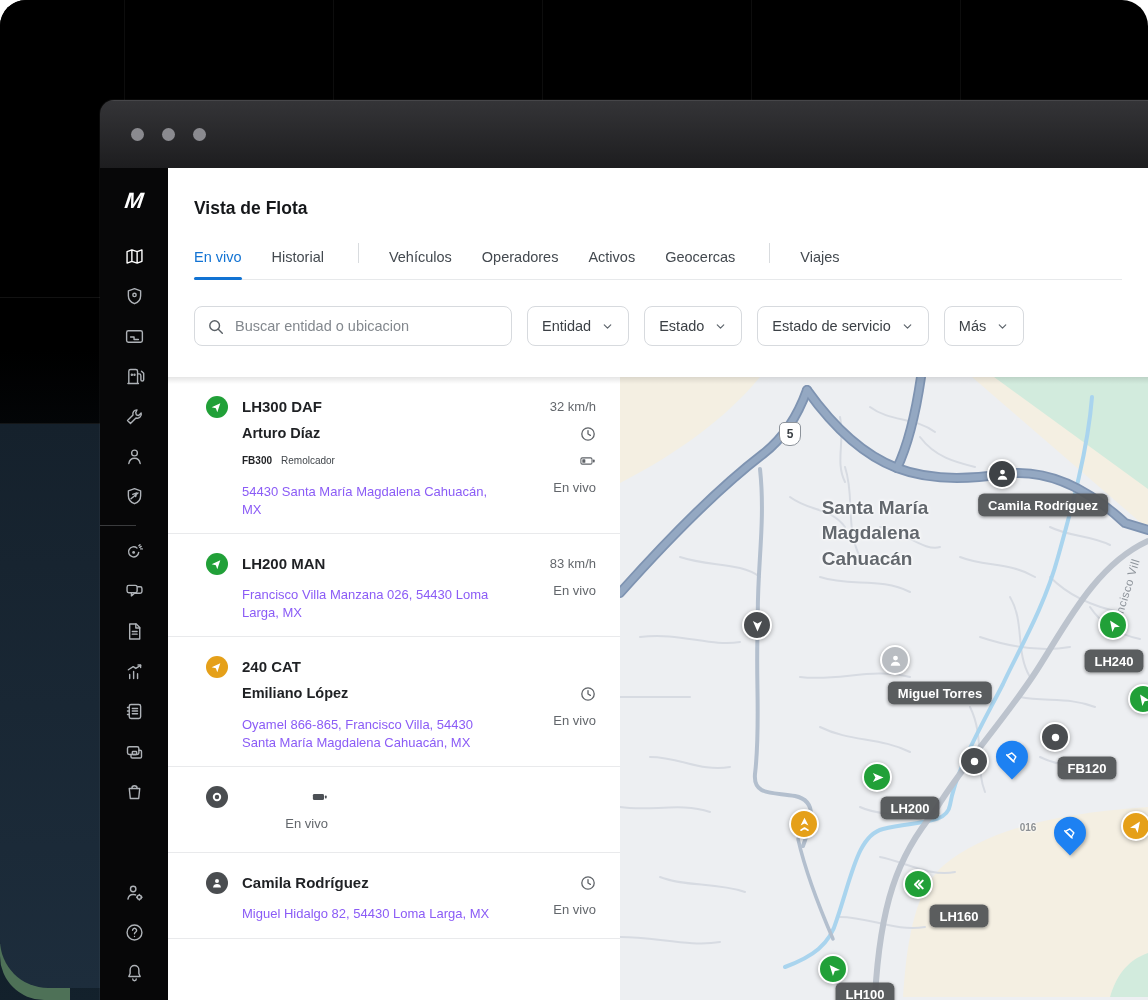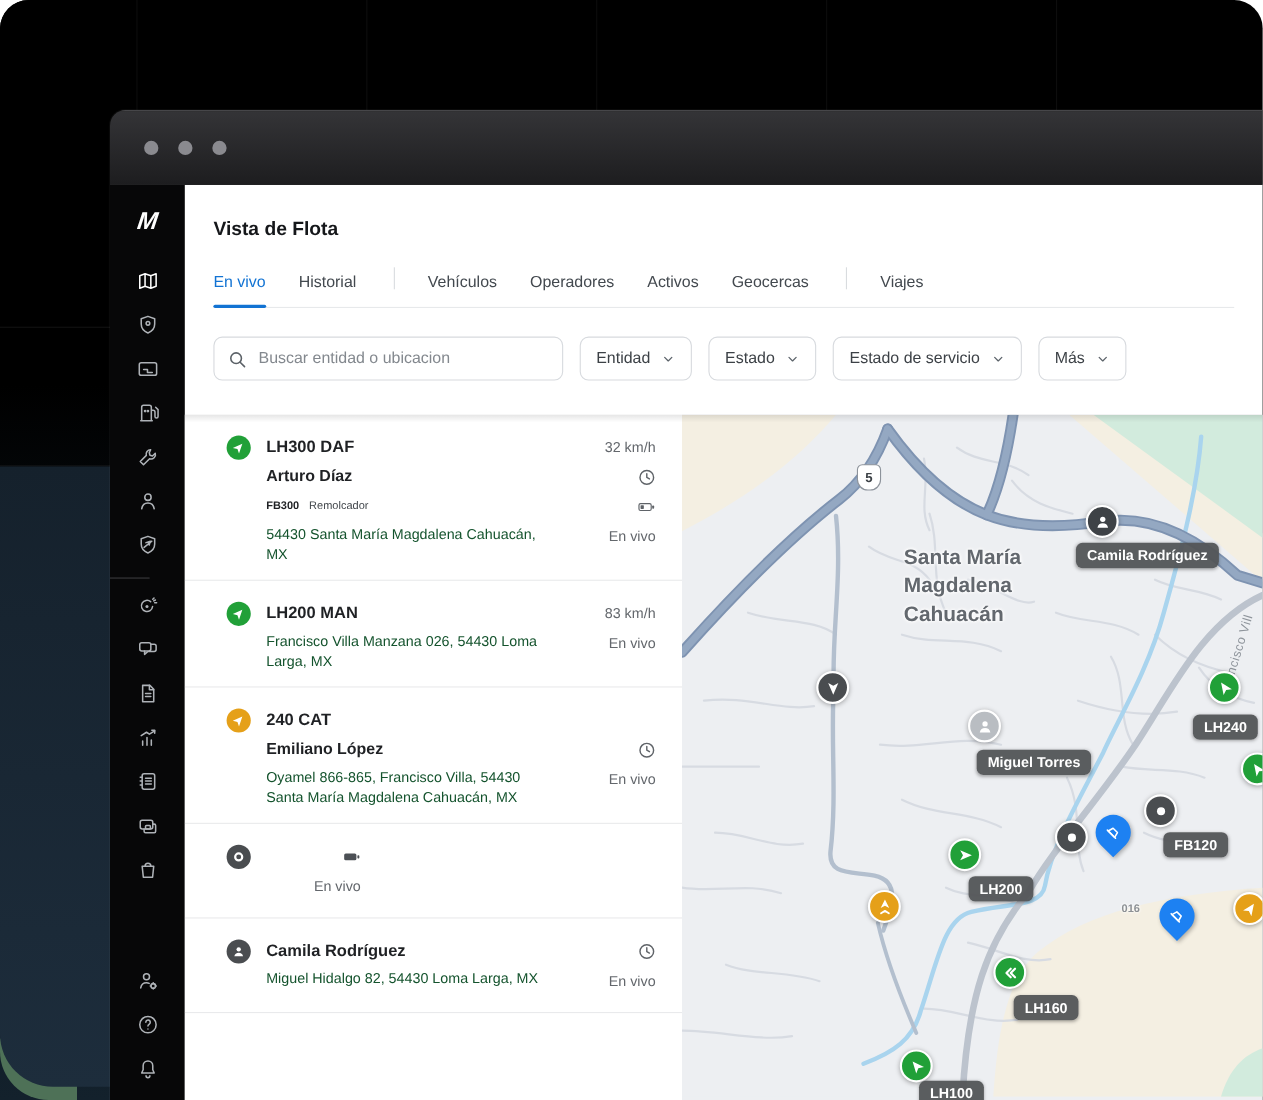--- a/index.html
+++ b/index.html
@@ -46,21 +46,21 @@
   .list{width:452px;flex-shrink:0;background:#fff;overflow:hidden;}
   .item{display:flex;padding:16px 24px 15px 38px;border-bottom:1px solid #e9eaec;gap:14px;cursor:pointer;}
   .item-ic{width:22px;height:22px;border-radius:50%;flex-shrink:0;display:flex;align-items:center;justify-content:center;margin-top:3px;}
   .item-ic svg{width:14px;height:14px;}
   .item-body{flex:1;min-width:0;}
   .it-title{font-size:15px;font-weight:700;color:#1f2124;line-height:27px;}
   .it-driver{font-size:14.5px;font-weight:700;color:#1f2124;line-height:27px;}
   .it-asset{font-size:10px;line-height:27px;color:#1f2124;}
   .it-asset .a-id{font-weight:700;margin-right:9px;}
   .it-asset .a-type{font-weight:400;color:#41464b;}
-  .it-addr{font-size:13px;color:#14532d;line-height:17.5px;margin-top:3px;max-width:295px;}
+  .it-addr{font-size:13px;color:#8b5cf6;line-height:17.5px;margin-top:9px;max-width:295px;}
   .item-meta{width:86px;flex-shrink:0;display:flex;flex-direction:column;align-items:flex-end;}
   .meta-row{height:27px;display:flex;align-items:center;font-size:13px;color:#63676c;}
   .meta-row svg{width:16px;height:16px;}
   
   .map{flex:1;position:relative;overflow:hidden;background:#edeff2;}
   .map svg.basemap{position:absolute;left:0;top:0;}
   .m-abs{position:absolute;transform:translate(-50%,-50%);}
   .marker{width:30px;height:30px;border-radius:50%;border:2px solid #fff;box-shadow:0 1px 5px rgba(0,0,0,.35);display:flex;align-items:center;justify-content:center;box-sizing:border-box;z-index:10;cursor:pointer;}
   .marker svg{width:17px;height:17px;display:block;}
   .pin{width:32px;height:32px;background:#1d81f2;border-radius:50% 50% 50% 0;transform:rotate(-45deg);box-shadow:0 2px 4px rgba(0,0,0,.3);display:flex;align-items:center;justify-content:center;z-index:9;cursor:pointer;}
@@ -523,21 +523,21 @@
                     </svg>
                   </span>
                 </div>
               </div>
             <div id="chips">
                 <div class="chip m-abs" style="left: 423px; top: 128px;">Camila Rodríguez</div>
                 <div class="chip m-abs" style="left: 320px; top: 316px;">Miguel Torres</div>
                 <div class="chip m-abs" style="left: 494px; top: 284px;">LH240</div>
                 <div class="chip m-abs" style="left: 467px; top: 391px;">FB120</div>
                 <div class="chip m-abs" style="left: 290px; top: 431px;">LH200</div>
-                <div class="chip m-abs" style="left: 331px; top: 539px;">LH160</div>
+                <div class="chip m-abs" style="left: 339px; top: 539px;">LH160</div>
                 <div class="chip m-abs" style="left: 245px; top: 617px;">LH100</div>
               </div>
           </div>
         </div>
       </div>
 
     </div>
   </div>
 </div>
 

